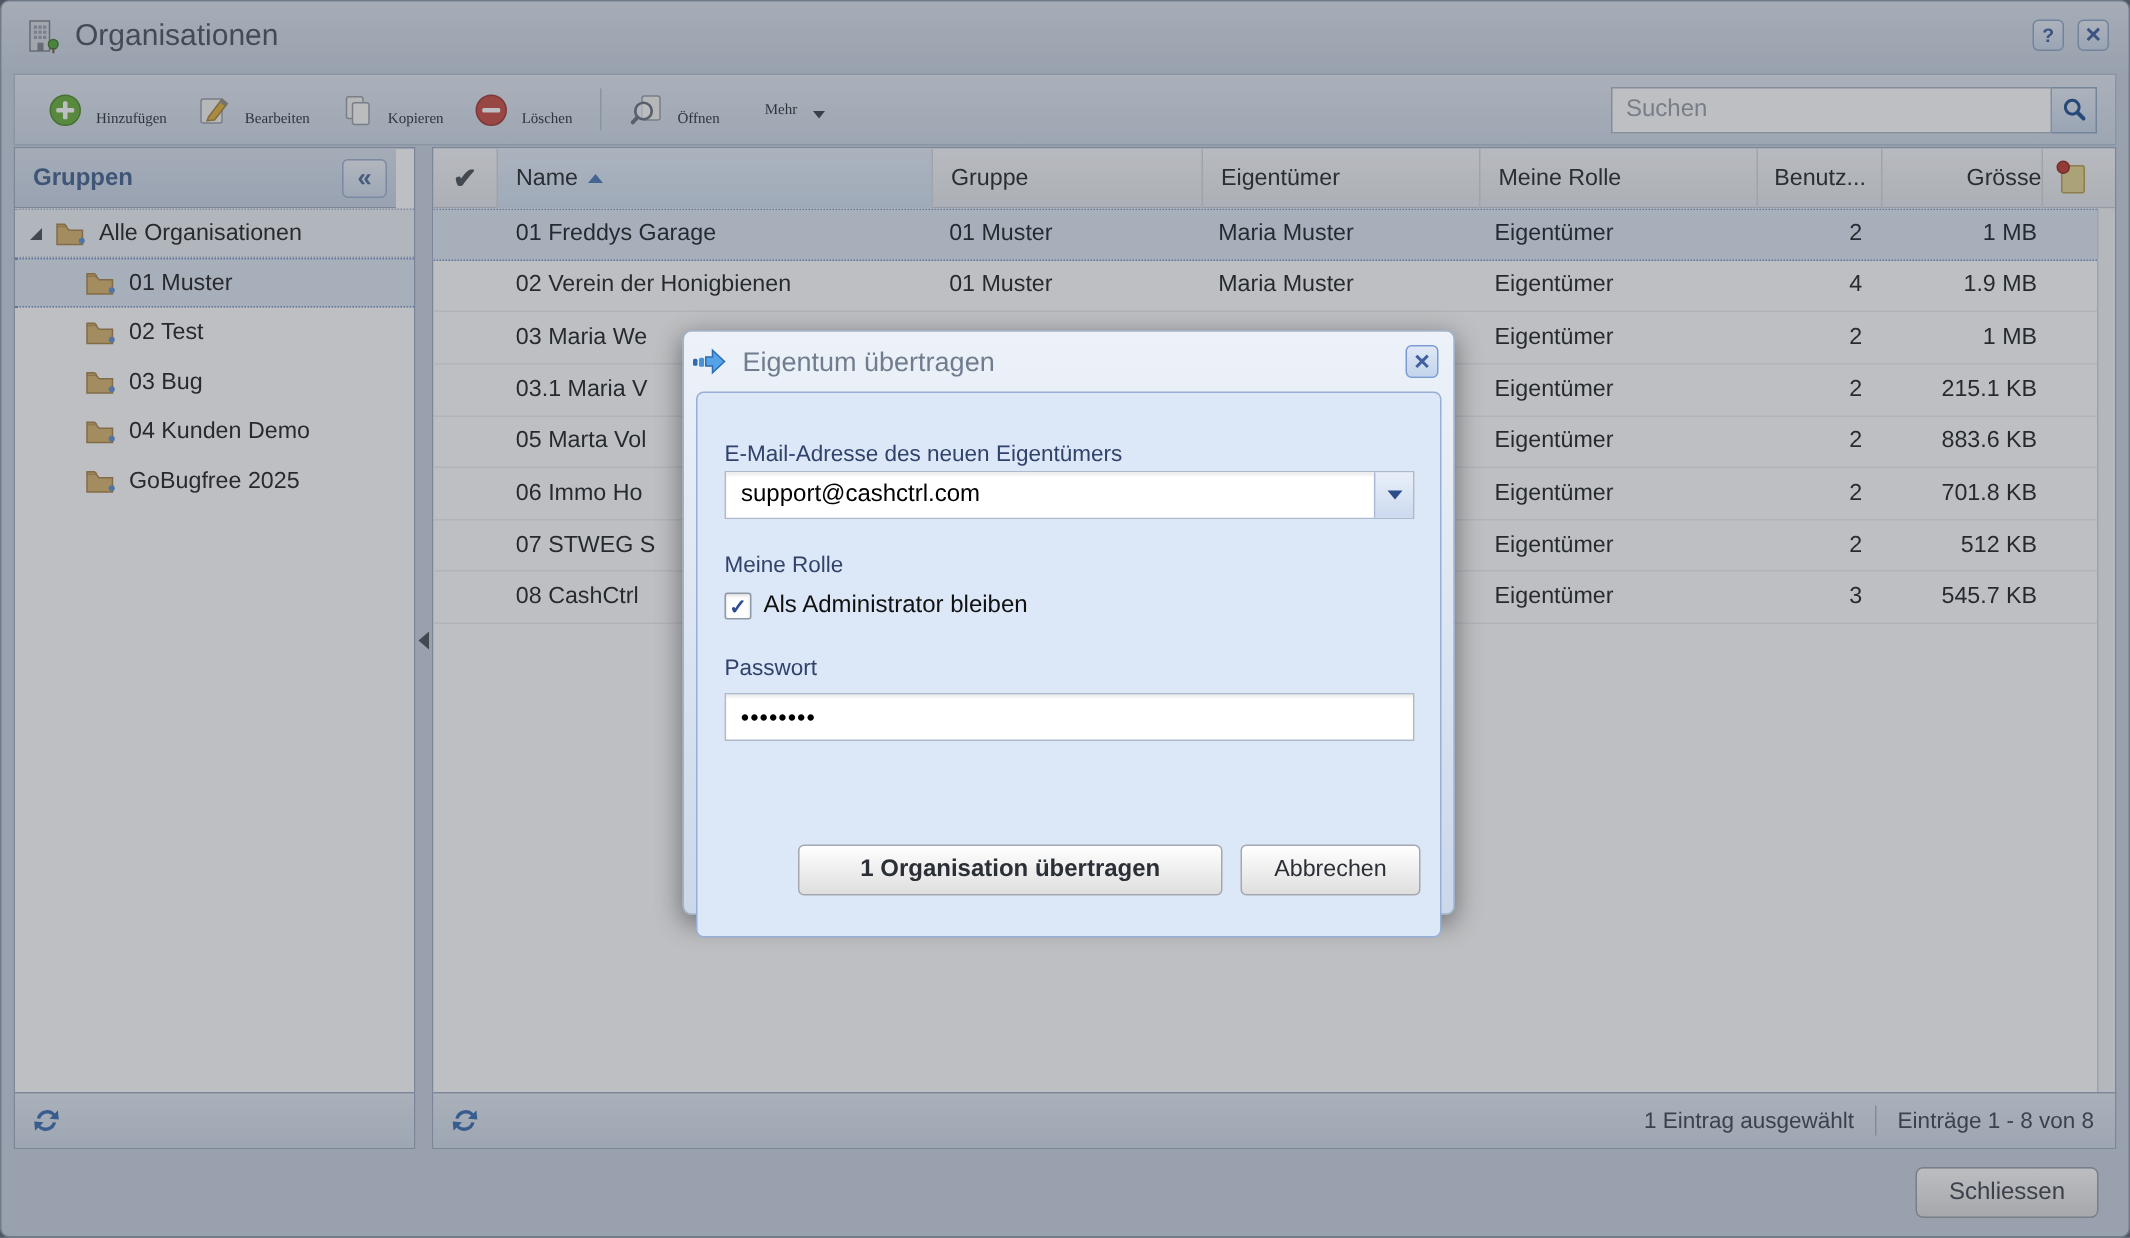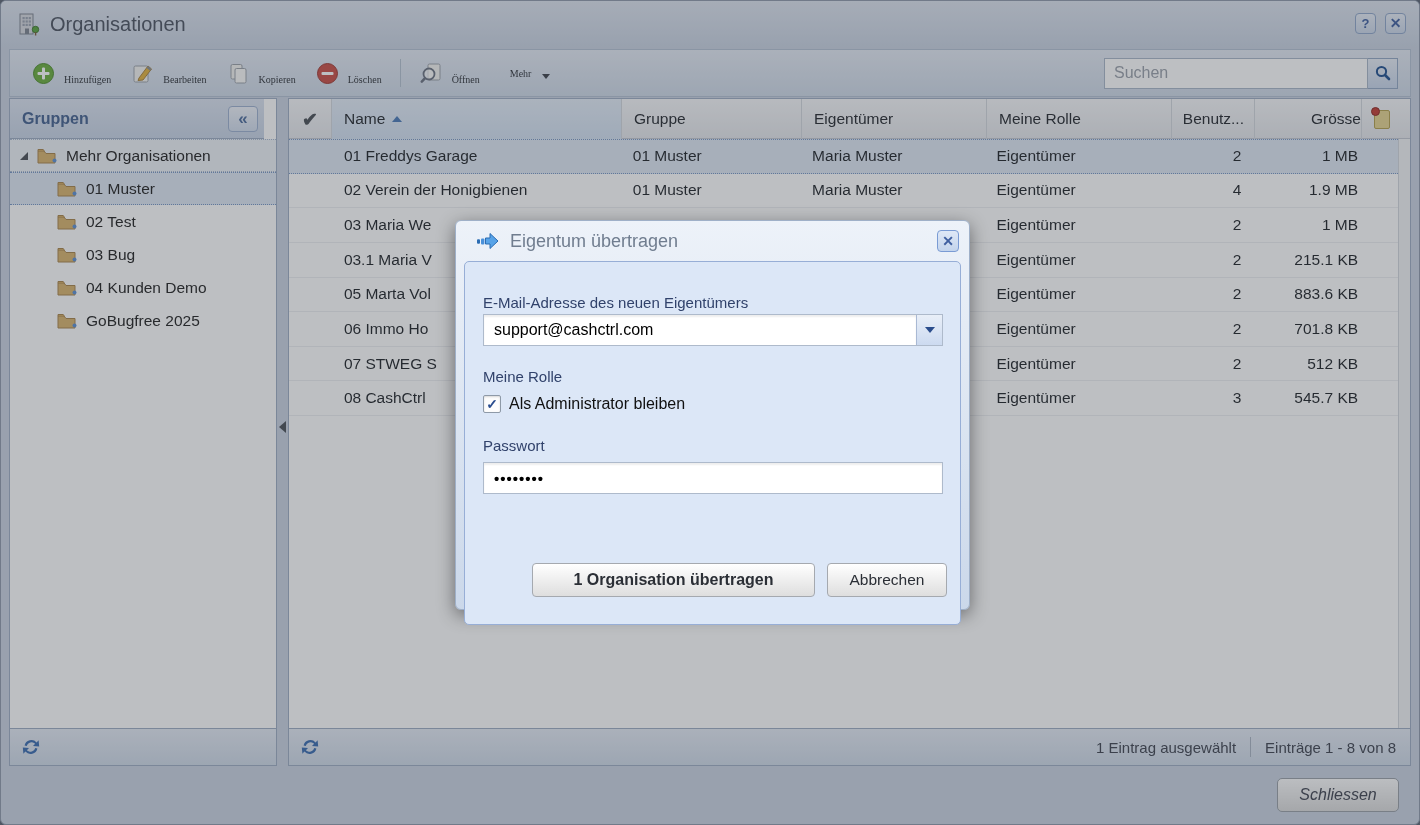--- a/index.html
+++ b/index.html
@@ -25,21 +25,21 @@
   
   .toolbar { position:absolute; left:8px; right:8px; top:48px; height:48px;
     border:1px solid #b3c0d2; background:linear-gradient(#e4eaf4,#cfdae8);
     display:flex; align-items:center; padding:0 12px; }
   .tb-btn { display:flex; align-items:flex-end; gap:9px; padding:6px 10px;
     font-size:10px; color:#2e3238; border-radius:3px; cursor:pointer;font-family:Liberation Serif, serif; }
   .tb-sep { width:1px; height:28px; background:#b4c0d0; margin:0 8px; }
   .caret-down { width:0; height:0; border-left:4px solid transparent;
     border-right:4px solid transparent; border-top:5px solid #3c414a; margin-left:2px; }
   .searchwrap { margin-left:auto; display:flex; align-items:center; }
-  .search-input { width:264px; height:31px; border:1px solid #a9b6c8;
+  .search-input { width:294px; height:31px; border:1px solid #a9b6c8;
     background:#fff; font-size:16px; color:#333; padding:0 9px;
     font-family:"Liberation Sans", sans-serif; outline:none; }
   .search-input::placeholder { color:#9aa0aa; }
   .search-btn { width:30px; height:31px; border:1px solid #93a7c4; border-left:none;
     background:linear-gradient(#e8eef7,#c9d7ec); display:flex;
     align-items:center; justify-content:center; cursor:pointer; }
 
   
   .tree-panel { position:absolute; left:8px; top:97px; width:268px; height:668px;
     border:1px solid #9dacc2; background:#fff; }
@@ -111,31 +111,31 @@
   .vsep { width:1px; height:20px; background:#a9b3c2; }
 
   .splitter-collapse { position:absolute; left:278px; top:420px; width:0; height:0;
     border-top:6px solid transparent; border-bottom:6px solid transparent;
     border-right:7px solid #4a4f57; cursor:pointer; }
 
   
   .win-footer-btn { position:absolute; right:20px; bottom:12px; width:122px; height:34px;
     border:1px solid #9aa0a8; border-radius:5px;
     background:linear-gradient(#fdfdfd,#dcdcdc); font-size:16px; color:#3f4350;
-    font-family:"Liberation Sans", sans-serif; cursor:pointer;font-style:italic; }
+    font-family:"Liberation Sans", sans-serif; cursor:pointer; }
 
   
   .mask { position:absolute; inset:0; background:rgba(56,61,70,0.33); z-index:50; }
 
   
   .dialog { position:absolute; left:455px; top:220px; width:515px; height:390px;
     z-index:100; border:1px solid #9fb0c8; border-radius:6px;
     background:linear-gradient(#edf2f9,#cbd8ea);
     box-shadow:0 5px 18px rgba(0,0,0,0.45); }
-  .dlg-header { height:40px; display:flex; align-items:center; padding:0 10px 0 19px; }
+  .dlg-header { height:40px; display:flex; align-items:center; padding:0 10px 0 4px; }
   .dlg-title { font-size:18px; color:#70派7d8f; color:#707d8f; margin-left:9px; }
   .dlg-close { margin-left:auto; width:22px; height:22px; border:1px solid #7a9bd4;
     border-radius:4px; background:linear-gradient(#dfe8f6,#c3d4ec); color:#3f5fa0;
     font-size:14px; font-weight:bold; text-align:center; line-height:20px; cursor:pointer; }
   .dlg-body { position:absolute; left:8px; right:8px; top:40px; height:364px;
     background:#dce7f7; border:1px solid #97aed6; border-radius:5px;
     padding:32px 22px 0 18px; }
   .fld-label { font-size:15px; color:#31426b; }
   .combo { display:flex; margin-top:3px; height:32px; border:1px solid #aebacb;
     background:#fff; width:460px; }
@@ -274,21 +274,21 @@
     <div class="tree-body">
       <div class="tree-item root">
         <span class="tree-caret"></span>
         <span class="folder">
           <svg width="21" height="18" viewBox="0 0 21 18">
             <path d="M2 4 L8 4 L10 6.5 L19 6.5 L19 16 L2 16 Z" fill="#d9b36c" stroke="#a8834a"></path>
             <path d="M2 4 L2 2.5 L7 2.5 L8.6 4" fill="#cfa75e" stroke="#a8834a"></path>
             <circle cx="18.5" cy="13.5" r="2" fill="#5b8fd4"></circle>
           </svg>
         </span>
-        <span>Mehr Organisationen</span>
+        <span>Alle Organisationen</span>
       </div>
       <div class="tree-item child selected">
         <span class="folder">
           <svg width="21" height="18" viewBox="0 0 21 18">
             <path d="M2 4 L8 4 L10 6.5 L19 6.5 L19 16 L2 16 Z" fill="#d9b36c" stroke="#a8834a"></path>
             <path d="M2 4 L2 2.5 L7 2.5 L8.6 4" fill="#cfa75e" stroke="#a8834a"></path>
             <circle cx="18.5" cy="13.5" r="2" fill="#5b8fd4"></circle>
           </svg>
         </span>
         <span>01 Muster</span>

